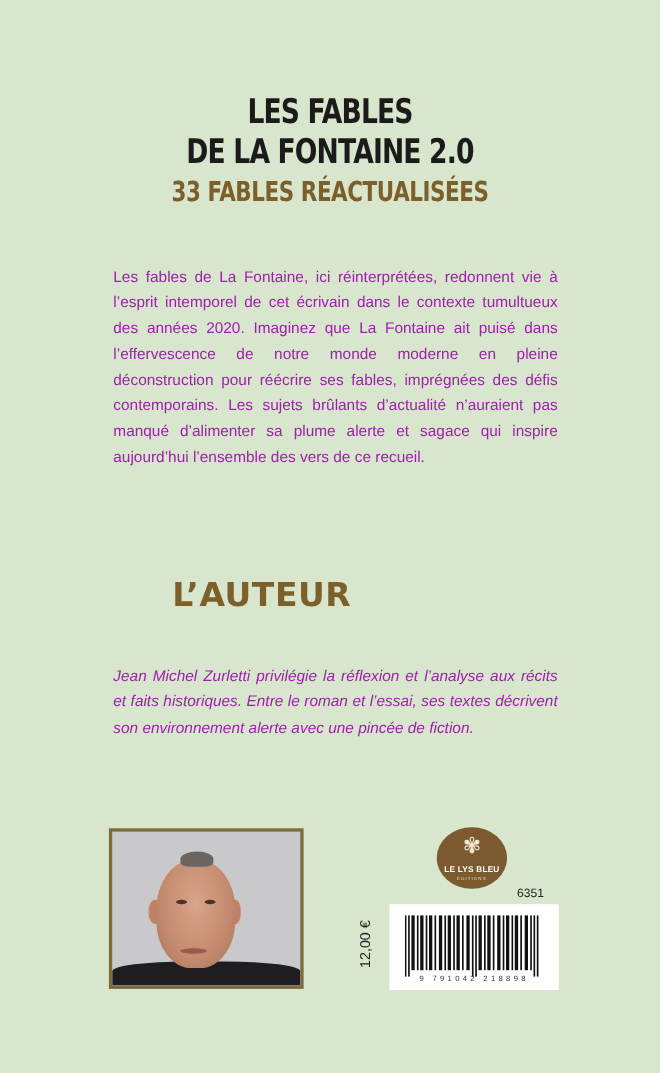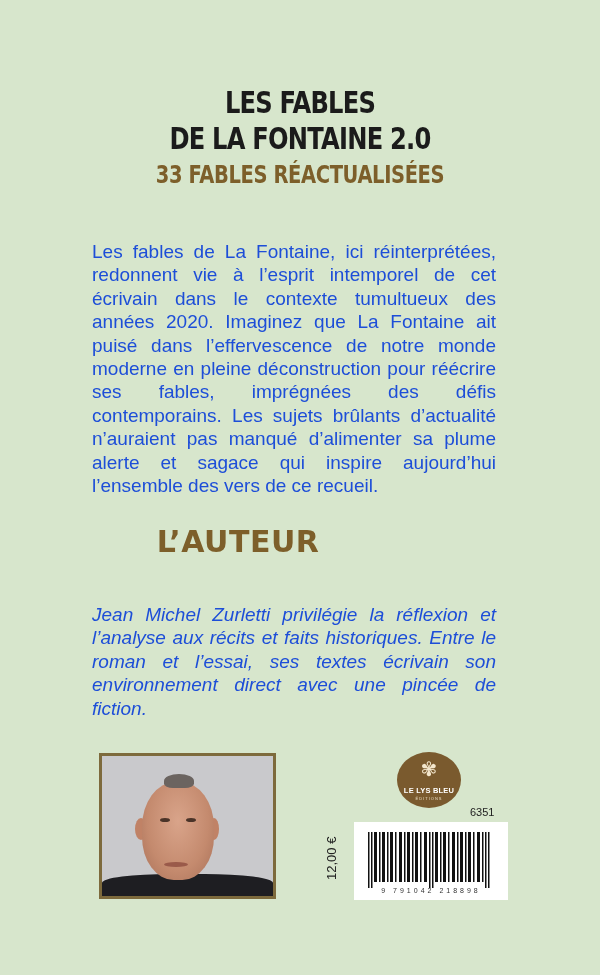--- a/index.html
+++ b/index.html
@@ -13,23 +13,23 @@
     .title {
       position: absolute; left: 0; width: 600px; text-align: center;
       font-family: "DejaVu Sans", sans-serif; font-weight: bold;
       transform-origin: center;
     }
     #t1 { top: 84px; font-size: 31px; letter-spacing: -1px; color: #1b1b1b; transform: scaleX(0.78); }
     #t2 { top: 120px; font-size: 31px; letter-spacing: -1px; color: #1b1b1b; transform: scaleX(0.78); }
     #t3 { top: 160px; font-size: 25px; letter-spacing: -0.5px; color: #7d5f2a; transform: scaleX(0.78); }
 
     .body-text {
-      position: absolute; left: 92px; width: 404px;
-      font-size: 19px; line-height: 23.4px; text-align: justify;
-      text-align-last: left; color: #1d4ed8;
+      position: absolute; left: 103px; width: 404px;
+      font-size: 14px; line-height: 23.4px; text-align: justify;
+      text-align-last: left; color: #a21caf;
     }
     #desc { top: 240px; }
     #author-heading {
       position: absolute; top: 524px; left: 0; width: 476px; text-align: center;
       font-family: "DejaVu Sans", sans-serif; font-weight: bold;
       font-size: 30px; color: #7d5f2a; letter-spacing: 0.5px;
     }
     #bio { top: 603px; font-style: italic; }
 
     #photo-frame {
@@ -92,21 +92,21 @@
 <body>
 
 <div class="title" id="t1">LES FABLES</div>
 <div class="title" id="t2">DE LA FONTAINE 2.0</div>
 <div class="title" id="t3">33 FABLES RÉACTUALISÉES</div>
 
 <div class="body-text" id="desc">Les fables de La Fontaine, ici réinterprétées, redonnent vie à l’esprit intemporel de cet écrivain dans le contexte tumultueux des années 2020. Imaginez que La Fontaine ait puisé dans l’effervescence de notre monde moderne en pleine déconstruction pour réécrire ses fables, imprégnées des défis contemporains. Les sujets brûlants d’actualité n’auraient pas manqué d’alimenter sa plume alerte et sagace qui inspire aujourd’hui l’ensemble des vers de ce recueil.</div>
 
 <div id="author-heading">L’AUTEUR</div>
 
-<div class="body-text" id="bio">Jean Michel Zurletti privilégie la réflexion et l’analyse aux récits et faits historiques. Entre le roman et l’essai, ses textes écrivain son environnement direct avec une pincée de fiction.</div>
+<div class="body-text" id="bio">Jean Michel Zurletti privilégie la réflexion et l’analyse aux récits et faits historiques. Entre le roman et l’essai, ses textes décrivent son environnement alerte avec une pincée de fiction.</div>
 
 <div id="photo-frame">
   <div id="photo">
     <div class="neck"></div>
     <div class="shirt"></div>
     <div class="ear-l"></div>
     <div class="ear-r"></div>
     <div class="head"></div>
     <div class="hair"></div>
     <div class="eye" style="left:58px;"></div>

